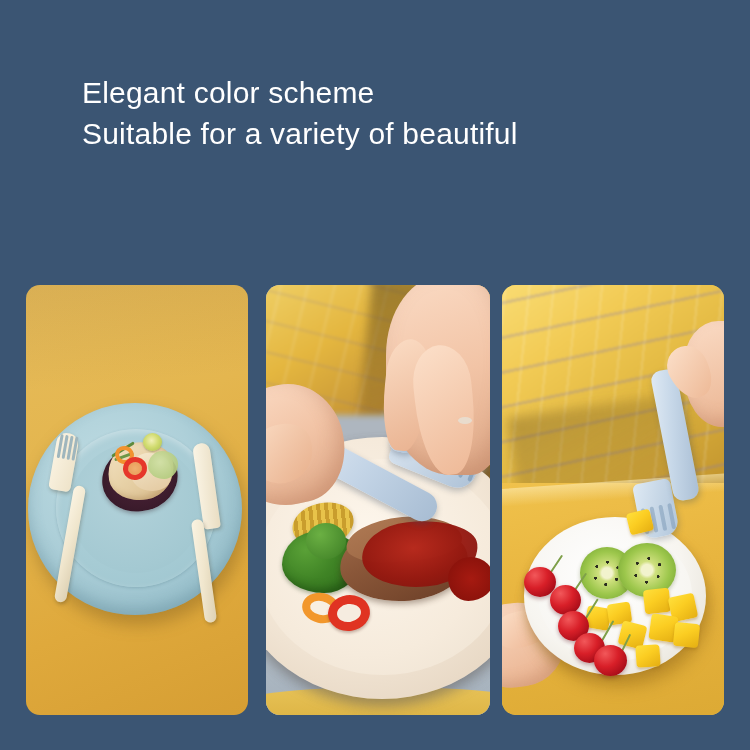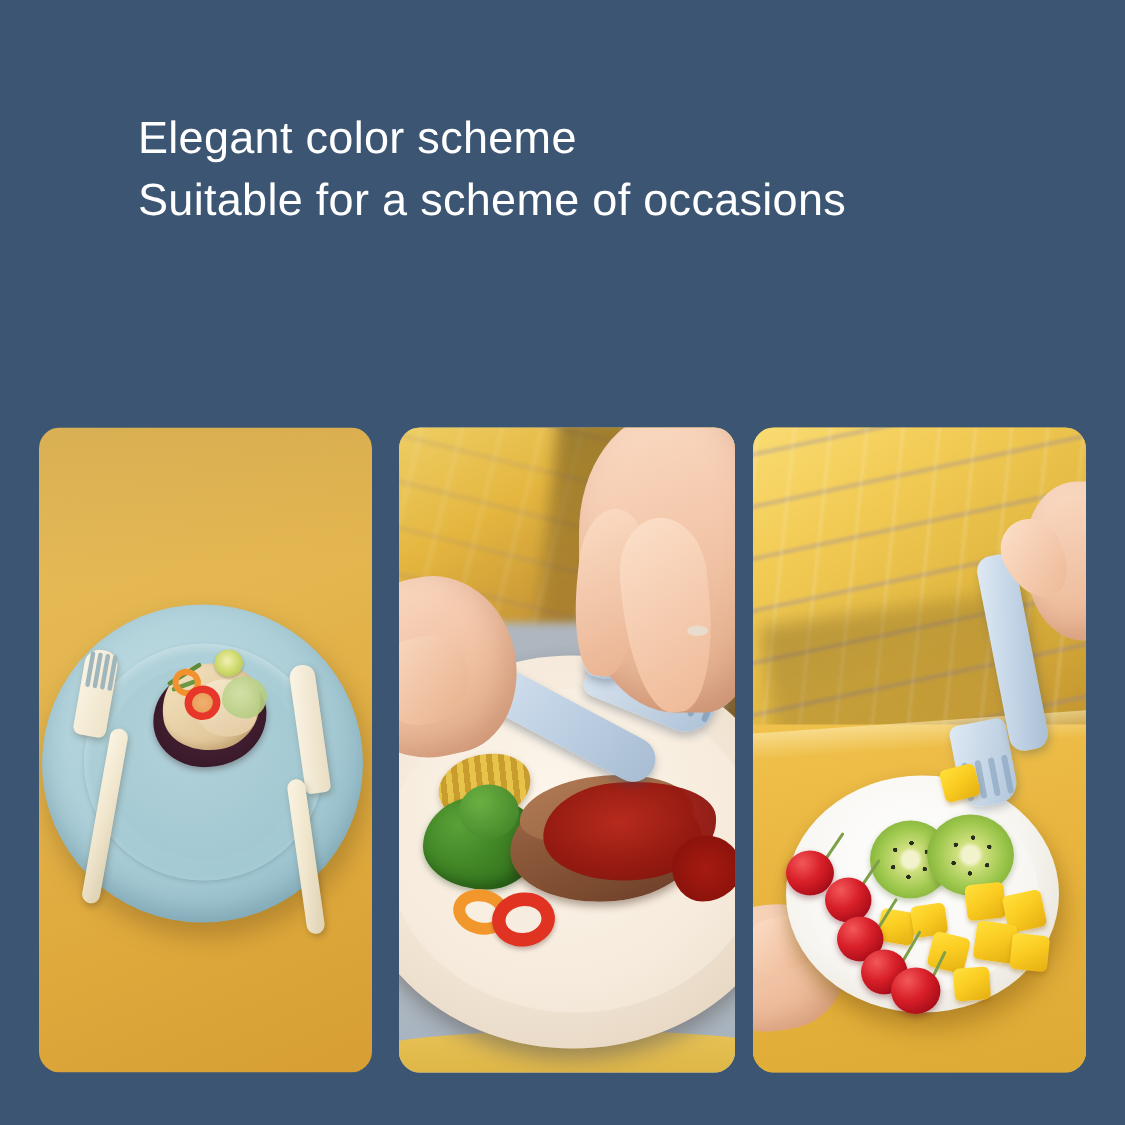--- a/index.html
+++ b/index.html
@@ -16,21 +16,21 @@
   }
   #backdrop {
     position: absolute;
     inset: 0;
     background: #3b5573;
   }
 
   
   #headline {
     position: absolute;
-    left: 92px;
+    left: 82px;
     top: 72px;
     width: 600px;
   }
   .headline-line {
     color: #ffffff;
     font-size: 30px;
     line-height: 41px;
     font-weight: 400;
     letter-spacing: 0.2px;
     white-space: nowrap;
@@ -530,21 +530,21 @@
 </style>
 </head>
 <body>
 
 <div id="stage">
 
   <div id="backdrop"></div>
 
   <div id="headline">
     <div class="headline-line">Elegant color scheme</div>
-    <div class="headline-line">Suitable for a scheme of occasions</div>
+    <div class="headline-line">Suitable for a variety of beautiful</div>
   </div>
 
   <div class="panel" id="panel-1">
     <div class="photo">
       <div id="p1-table"></div>
       <div id="p1-table-edge"></div>
       <div id="p1-plate-shadow"></div>
       <div id="p1-plate">
         <div id="p1-plate-rim"></div>
         <div id="p1-plate-well"></div>

